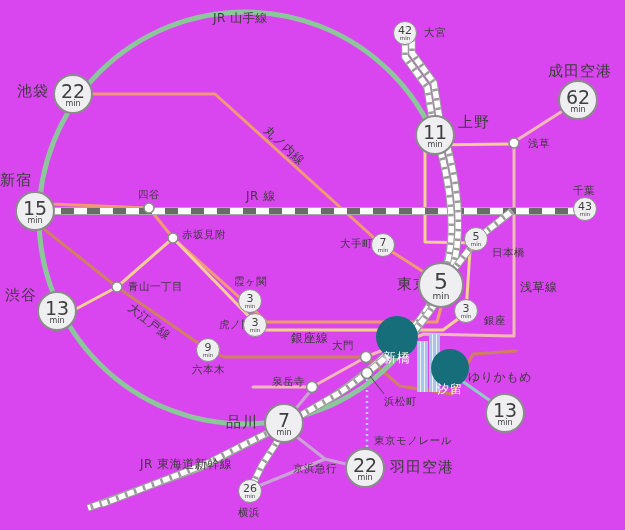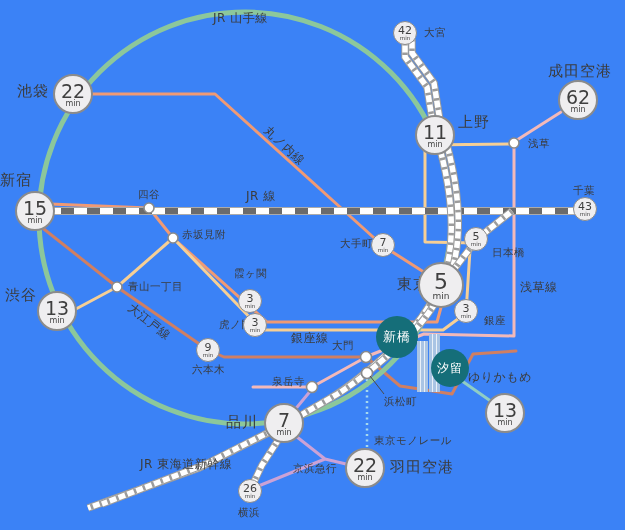--- a/index.html
+++ b/index.html
@@ -1,16 +1,16 @@
 <!DOCTYPE html>
 <html><head>
 <meta charset="utf-8">
 <style>
   html,body{margin:0;padding:0;background:#fff;}
-  .stage{position:relative;width:625px;height:530px;background:#3b82f6;overflow:hidden;
+  .stage{position:relative;width:625px;height:530px;background:#d946ef;overflow:hidden;
          font-family:"DejaVu Sans","Liberation Sans",sans-serif;}
   .stage svg{position:absolute;left:0;top:0;}
 
   
   .lbl{position:absolute;color:#3b3b3b;white-space:nowrap;line-height:1.1;}
   .s15{font-size:15px;letter-spacing:1px;}
   .s14{font-size:14.5px;letter-spacing:0.5px;}
   .s12{font-size:12px;letter-spacing:0.5px;}
   .s11{font-size:10.5px;letter-spacing:0.5px;}
   .rot{transform:translate(-50%,-50%) rotate(var(--a));transform-origin:center;}
@@ -24,21 +24,21 @@
   .badge.big .min{font-size:8px;line-height:7px;}
   .badge.xl{width:46px;height:46px;}
   .badge.xl .num{font-size:22px;line-height:21px;}
   .badge.xl .min{font-size:9px;line-height:8px;}
   .badge.sm{width:24px;height:24px;border-width:1.5px;text-align:center;}
   .badge.sm .num{font-size:11px;line-height:10px;}
   .badge.sm .min{font-size:5.5px;line-height:5px;}
 
   
   .hub-lbl{position:absolute;transform:translate(-50%,-50%);color:#ffffff;
-           font-size:13px;letter-spacing:1px;}
+           font-size:13px;letter-spacing:1px;margin-top:21px;}
 
   
   .metro{fill:none;stroke-width:3;stroke-linejoin:round;stroke-linecap:round;}
   .mono{fill:none;stroke-width:2.5;stroke-dasharray:2 3.5;}
   .yuri{fill:none;stroke-width:3;stroke-linecap:round;}
   .yama{fill:none;stroke-width:5;}
   .jr-case{fill:none;stroke:#ababab;stroke-width:8;}
   .jr-fill{fill:none;stroke:#ffffff;stroke-width:6;}
   .jr-dash{fill:none;stroke:#6b6b6b;stroke-width:6;stroke-dasharray:13 13;}
   .rail-case{fill:none;stroke:#9c9c9c;stroke-width:7.5;}
@@ -143,21 +143,21 @@
   <div class="lbl s15" style="left:5px;top:287px">渋谷</div>
   <div class="lbl s15" style="left:226px;top:414px">品川</div>
   <div class="lbl s15" style="left:397px;top:276px">東京</div>
   <div class="lbl s15" style="left:458px;top:114px">上野</div>
   <div class="lbl s11" style="left:424px;top:27px">大宮</div>
   <div class="lbl s15" style="left:548px;top:63px">成田空港</div>
   <div class="lbl s11" style="left:573px;top:185px">千葉</div>
   <div class="lbl s11" style="left:340px;top:238px">大手町</div>
   <div class="lbl s11" style="left:492px;top:247px">日本橋</div>
   <div class="lbl s11" style="left:484px;top:315px">銀座</div>
-  <div class="lbl s11" style="left:234px;top:268px">霞ヶ関</div>
+  <div class="lbl s11" style="left:234px;top:276px">霞ヶ関</div>
   <div class="lbl s11" style="left:219px;top:319px">虎ノ門</div>
   <div class="lbl s11" style="left:192px;top:364px">六本木</div>
   <div class="lbl s15" style="left:390px;top:459px">羽田空港</div>
   <div class="lbl s11" style="left:238px;top:507px">横浜</div>
 
   <div class="hub-lbl" style="left:397px;top:337px">新橋</div>
   <div class="hub-lbl" style="left:450px;top:368px;font-size:12px">汐留</div>
 
   <div class="badge big" style="left:73px;top:94px">
     <span class="num">22</span>

